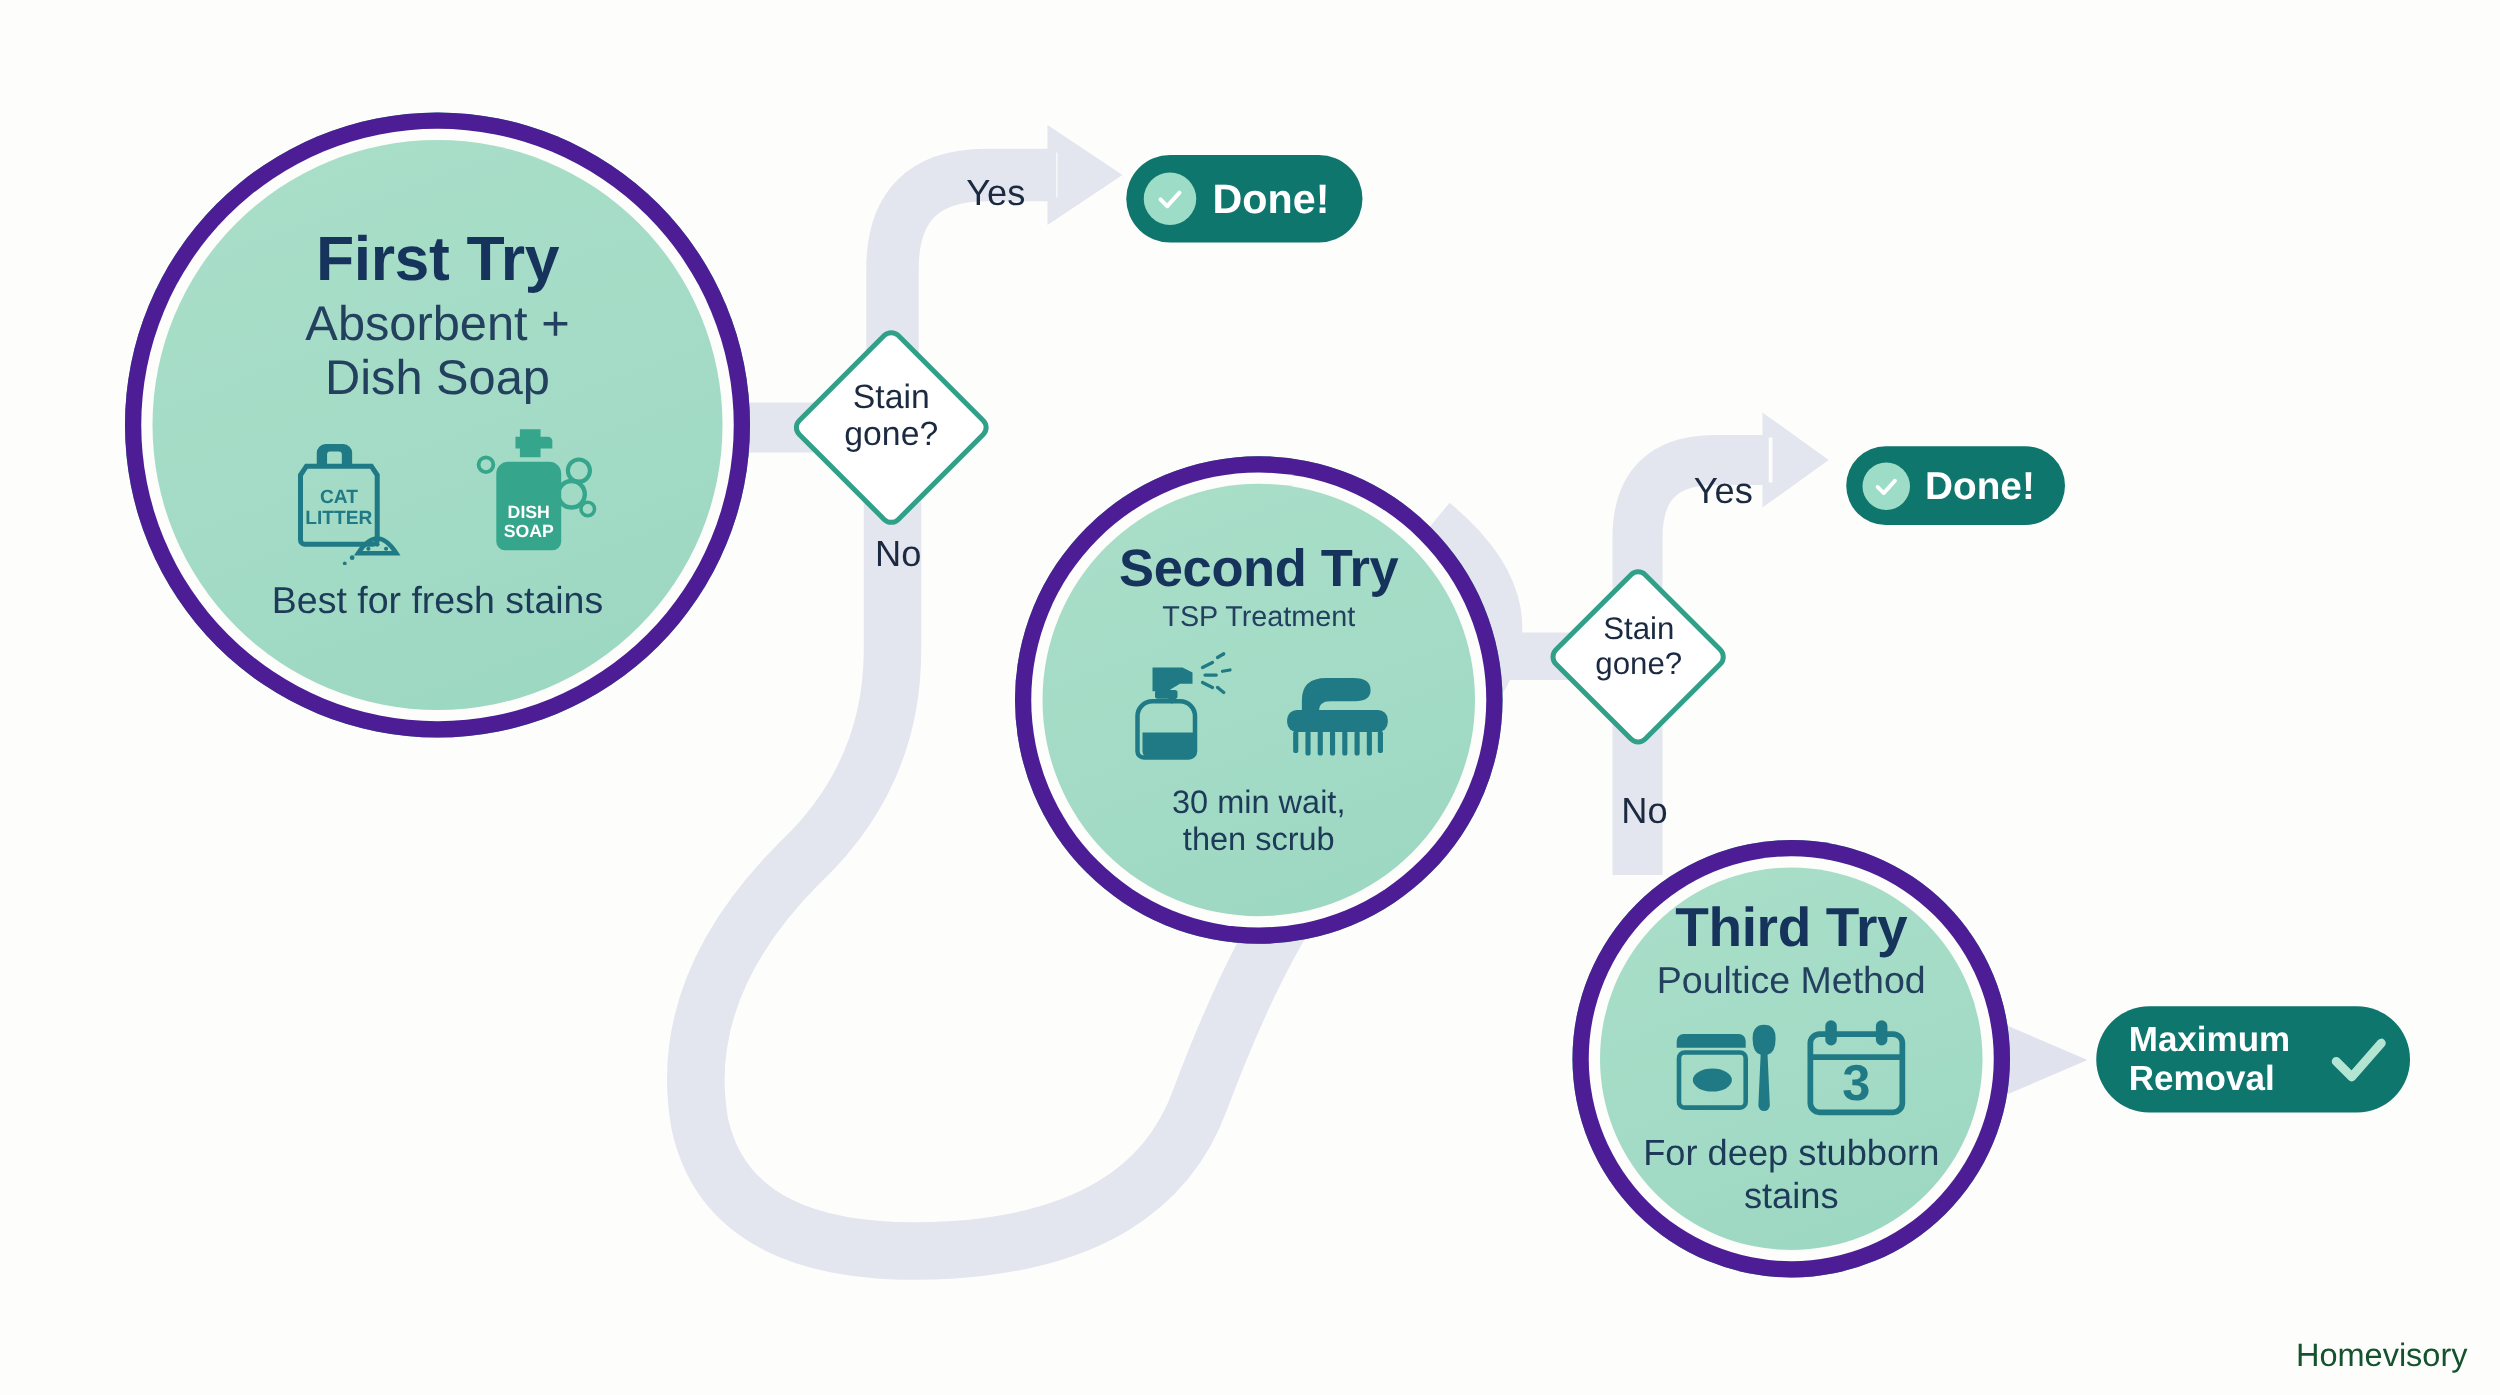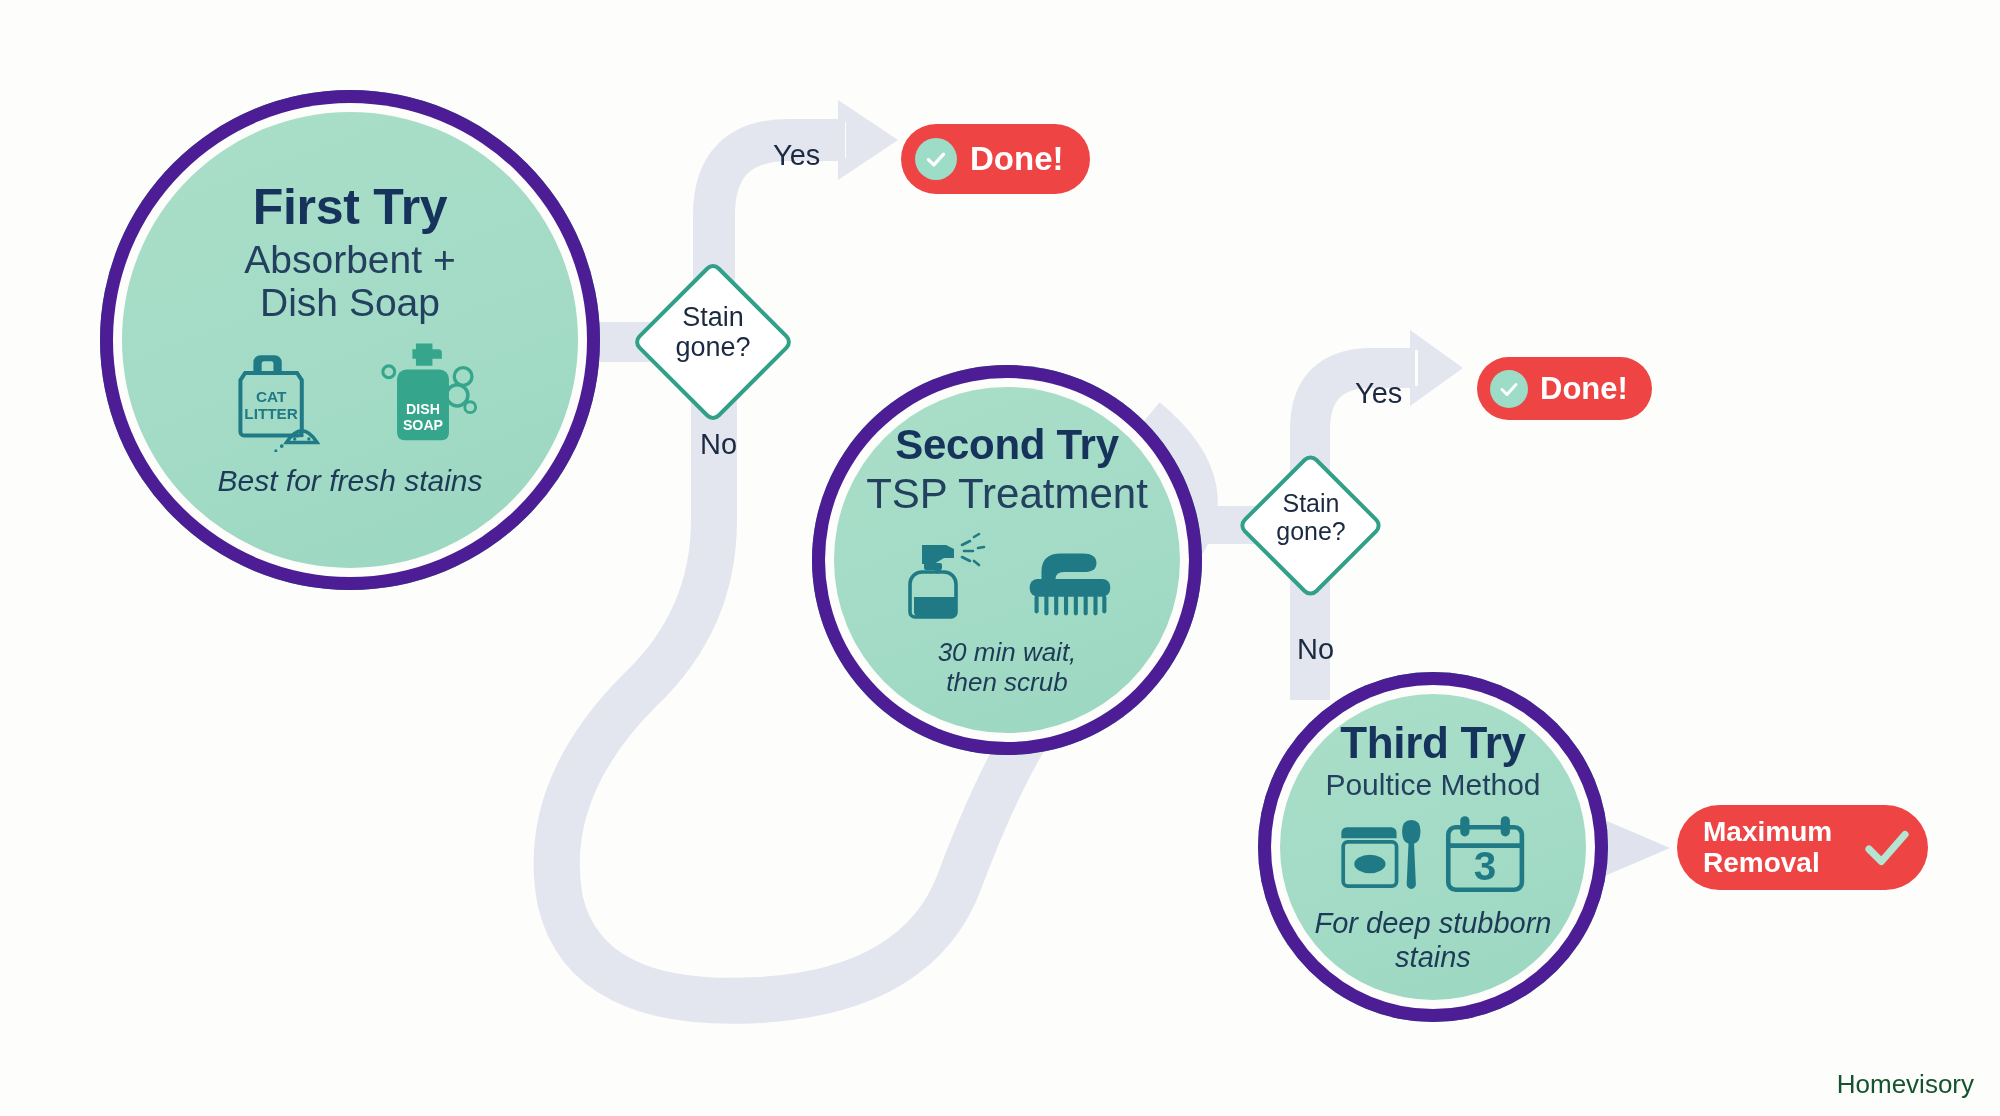--- a/index.html
+++ b/index.html
@@ -72,35 +72,34 @@
     color: #23415f;
     line-height: 1.1;
   }
   .step-icons {
     display: flex;
     align-items: flex-end;
     justify-content: center;
   }
   .step-note {
     color: #1d3a58;
-    font-style: italic;
     line-height: 1.16;
   }
 
   
   #node-first { left: 100px; top: 90px; width: 500px; height: 500px; }
   #node-first .step-title    { font-size: 50px; margin-bottom: 6px; }
   #node-first .step-subtitle { font-size: 39px; }
   #node-first .step-icons    { margin-top: 10px; height: 118px; gap: 28px; }
   #node-first .step-note     { font-size: 30px; margin-top: 12px; }
 
   
   #node-second { left: 812px; top: 365px; width: 390px; height: 390px; }
   #node-second .step-title    { font-size: 42px; margin-bottom: 4px; }
-  #node-second .step-subtitle { font-size: 42px; }
+  #node-second .step-subtitle { font-size: 23px; }
   #node-second .step-icons    { margin-top: 8px; height: 102px; gap: 22px; }
   #node-second .step-note     { font-size: 26px; margin-top: 10px; }
 
   
   #node-third { left: 1258px; top: 672px; width: 350px; height: 350px; }
   #node-third .step-title    { font-size: 44px; margin-bottom: 3px; }
   #node-third .step-subtitle { font-size: 30px; }
   #node-third .step-icons    { margin-top: 6px; height: 92px; gap: 14px; }
   #node-third .step-note     { font-size: 29px; margin-top: 8px; }
 
@@ -132,21 +131,21 @@
     font-size: 29px;
   }
   #yes-one { left: 773px; top: 139px; }
   #no-one  { left: 700px; top: 428px; }
   #yes-two { left: 1355px; top: 377px; }
   #no-two  { left: 1297px; top: 633px; }
 
   
   .pill {
     position: absolute;
-    background: #ef4444;
+    background: #0f766e;
     border-radius: 999px;
     display: flex;
     align-items: center;
     box-sizing: border-box;
     color: #ffffff;
     font-weight: bold;
   }
   .pill-text { line-height: 1.08; }
   .pill-check-circle {
     border-radius: 50%;

